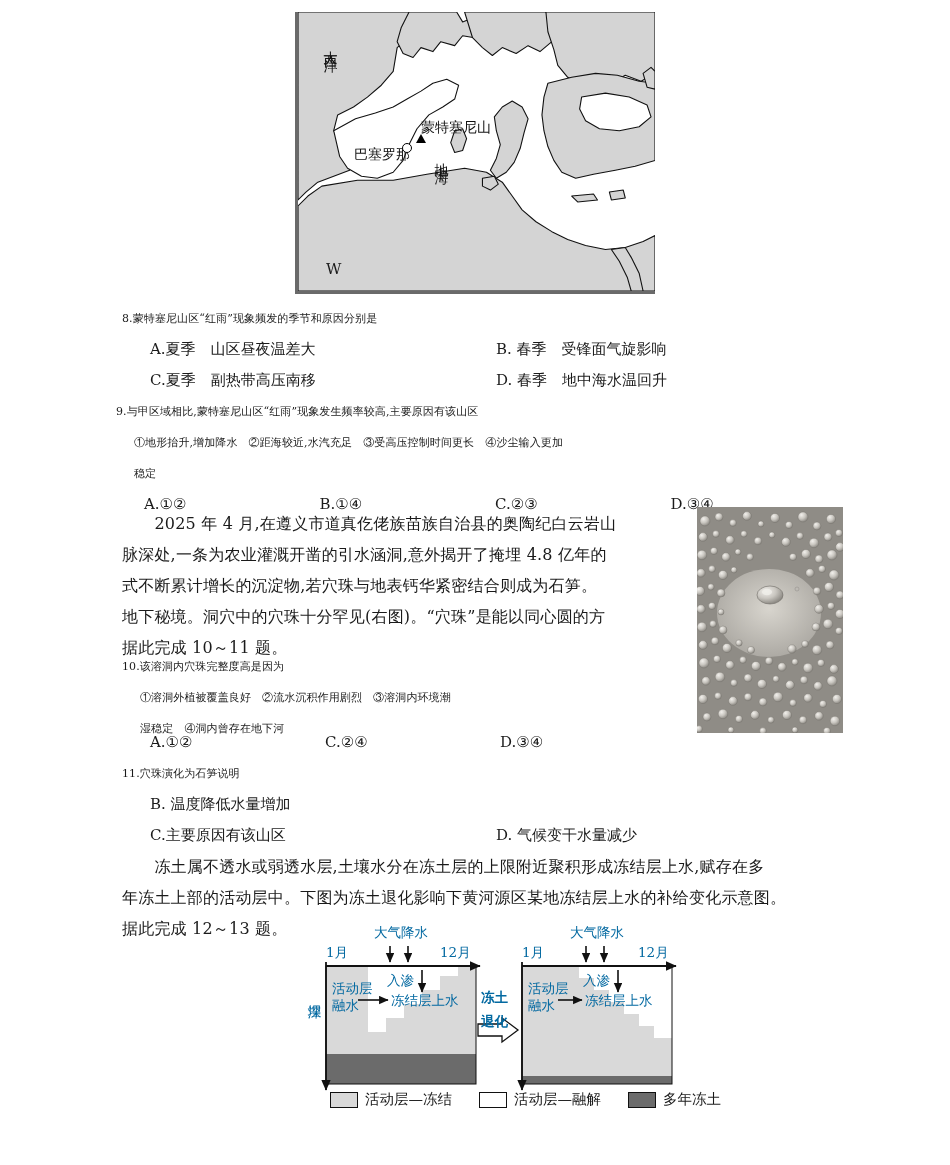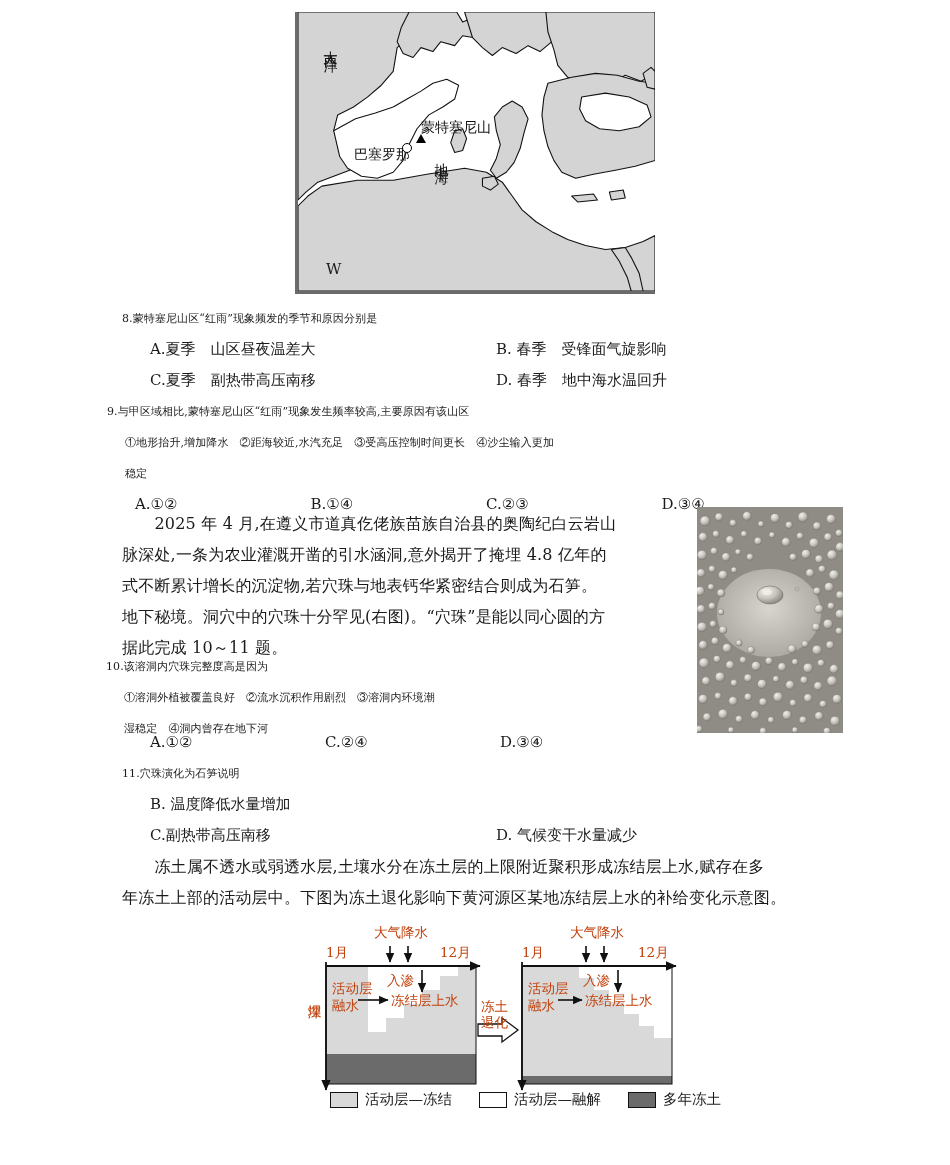--- a/index.html
+++ b/index.html
@@ -106,21 +106,21 @@
     left: 290px;
     top: 928px;
     width: 395px;
     height: 200px;
   }
   .dlabel {
     position: absolute;
     font-size: 13.5px;
     font-family: "DejaVu Serif", "Liberation Serif", serif;
     white-space: nowrap;
-    color: #c2410c;
+    color: #0369a1;
   }
   .dlabel.v {
     writing-mode: vertical-rl;
     letter-spacing: 1px;
   }
   .legend {
     position: absolute;
     left: 330px;
     top: 1090px;
     display: flex;
@@ -209,21 +209,21 @@
     <div class="opts" style="padding-left:28px;">
       <span class="opt2">A.夏季　山区昼夜温差大</span>
       <span class="opt2">B. 春季　受锋面气旋影响</span>
     </div>
     <div class="opts" style="padding-left:28px;">
       <span class="opt2">C.夏季　副热带高压南移</span>
       <span class="opt2">D. 春季　地中海水温回升</span>
     </div>
   </div>
 
-  <div style="position:absolute; left:107px; top:396px; width:730px;">
+  <div style="position:absolute; left:116px; top:396px; width:730px;">
     <div class="qline">9.与甲区域相比,蒙特塞尼山区“红雨”现象发生频率较高,主要原因有该山区</div>
     <div class="qline" style="padding-left:18px;">①地形抬升,增加降水　②距海较近,水汽充足　③受高压控制时间更长　④沙尘输入更加</div>
     <div class="qline" style="padding-left:18px;">稳定</div>
     <div class="opts" style="padding-left:28px;">
       <span class="opt4">A.①②</span>
       <span class="opt4">B.①④</span>
       <span class="opt4">C.②③</span>
       <span class="opt4">D.③④</span>
     </div>
   </div>
@@ -366,45 +366,46 @@
           <circle cx="34" cy="223" r="3"></circle>
           <circle cx="66" cy="224" r="3.4"></circle>
         <circle cx="98" cy="223" r="3"></circle>
           <circle cx="130" cy="224" r="3.6"></circle>
       </g>
 
       <circle cx="100" cy="82" r="2" fill="#bdbab4" stroke="#74716c" stroke-width="0.3"></circle>
     </svg>
   </div>
 
-  <div style="position:absolute; left:106px; top:651px; width:576px;">
+  <div style="position:absolute; left:122px; top:651px; width:576px;">
     <div class="qline">10.该溶洞内穴珠完整度高是因为</div>
     <div class="qline" style="padding-left:18px;">①溶洞外植被覆盖良好　②流水沉积作用剧烈　③溶洞内环境潮</div>
     <div class="qline" style="padding-left:18px;">湿稳定　④洞内曾存在地下河</div>
   </div>
   <div class="opts" style="position:absolute; left:150px; top:727px; width:700px;">
     <span class="opt4">A.①②</span>
     <span class="opt4">C.②④</span>
     <span class="opt4">D.③④</span>
   </div>
 
   <div style="position:absolute; left:122px; top:758px; width:720px;">
     <div class="qline">11.穴珠演化为石笋说明</div>
     <div class="opts" style="padding-left:28px;">
       <span class="opt2">B. 温度降低水量增加</span>
     </div>
     <div class="opts" style="padding-left:28px;">
-      <span class="opt2">C.副热带高压南移</span>
+      <span class="opt2">C.主要原因有该山区</span>
       <span class="opt2">D. 气候变干水量减少</span>
     </div>
   </div>
 
   <div style="position:absolute; left:122px; top:851px; width:730px;">
     <div class="para">　　冻土属不透水或弱透水层,土壤水分在冻土层的上限附近聚积形成冻结层上水,赋存在多</div>
     <div class="para">年冻土上部的活动层中。下图为冻土退化影响下黄河源区某地冻结层上水的补给变化示意图。</div>
+    <div class="para">据此完成 12～13 题。</div>
   </div>
 
   <div class="diagram">
     <svg viewBox="0 0 395 200" preserveAspectRatio="none">
       <defs>
         <marker id="arw" markerWidth="7" markerHeight="7" refX="5.6" refY="2.6" orient="auto" markerUnits="strokeWidth">
           <path d="M0,0 L6,2.6 L0,5.2 z" fill="#111"></path>
         </marker>
       </defs>
 
@@ -474,21 +475,21 @@
     <span class="dlabel" style="left:36px; top:16px;">1月</span>
     <span class="dlabel" style="left:150px; top:16px;">12月</span>
     <span class="dlabel" style="left:84px; top:-4px;">大气降水</span>
     <span class="dlabel" style="left:97px; top:44px;">入渗</span>
     <span class="dlabel" style="left:42px; top:52px; line-height:17px; white-space:pre-line;">活动层
 融水</span>
     <span class="dlabel" style="left:101px; top:64px;">冻结层上水</span>
     <span class="dlabel v" style="left:16px; top:66px;">埋深</span>
 
     
-    <span class="dlabel" style="left:191px; top:70px; line-height:16px; white-space:pre-line;">冻土
+    <span class="dlabel" style="left:191px; top:57px; line-height:24px; white-space:pre-line;font-weight:bold;">冻土
 退化</span>
 
     
     <span class="dlabel" style="left:232px; top:16px;">1月</span>
     <span class="dlabel" style="left:348px; top:16px;">12月</span>
     <span class="dlabel" style="left:280px; top:-4px;">大气降水</span>
     <span class="dlabel" style="left:293px; top:44px;">入渗</span>
     <span class="dlabel" style="left:238px; top:52px; line-height:17px; white-space:pre-line;">活动层
 融水</span>
     <span class="dlabel" style="left:295px; top:64px;">冻结层上水</span>

